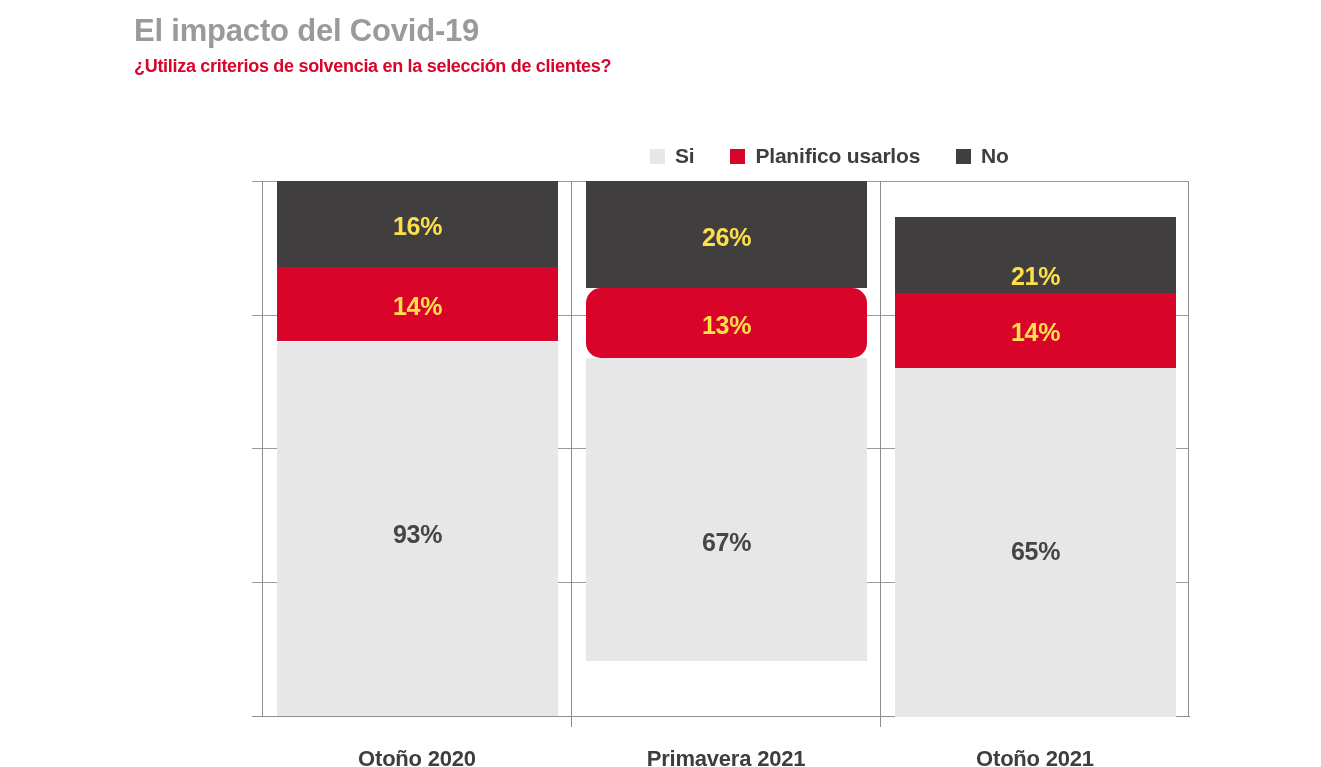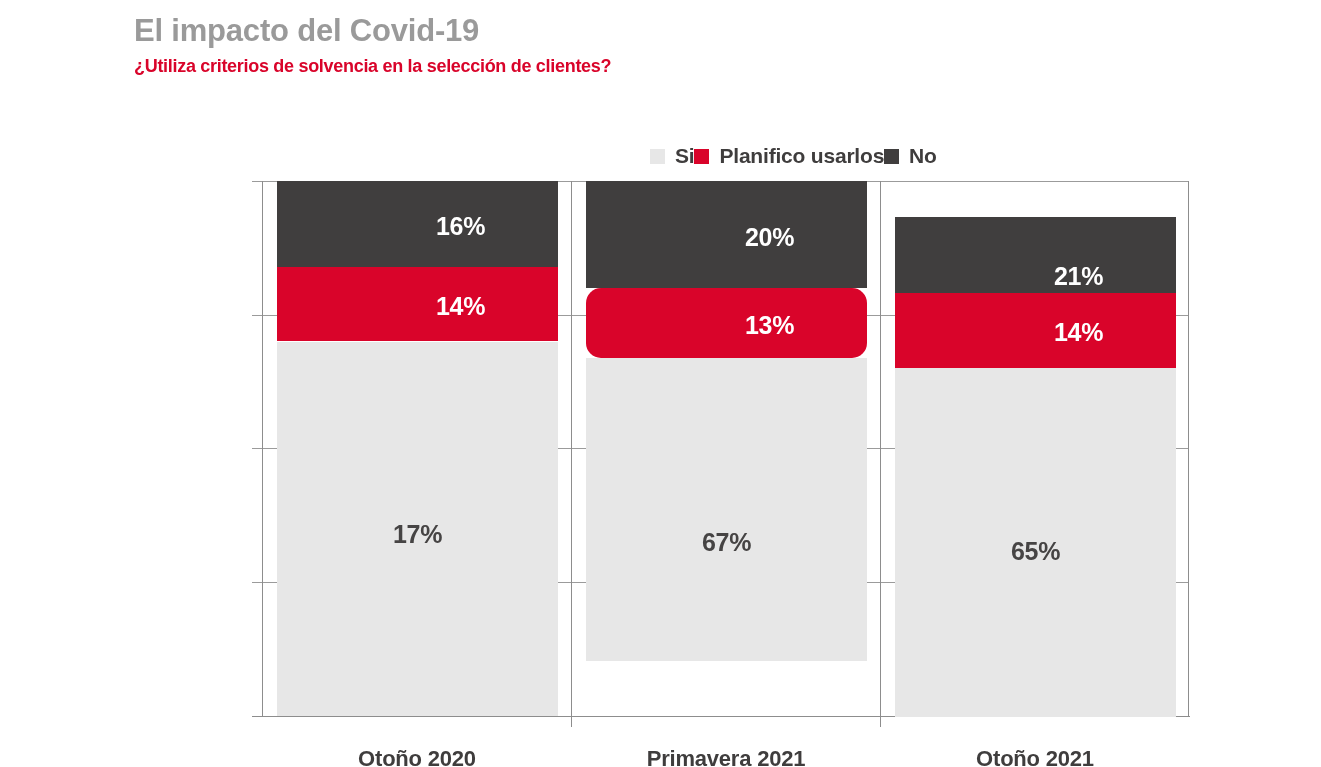--- a/index.html
+++ b/index.html
@@ -40,20 +40,21 @@
     white-space: nowrap;
   }
 
   
   #legend {
     position: absolute;
     left: 650px;
     top: 143px;
     display: flex;
     align-items: center;
+    gap: 36px;
     height: 26px;
   }
   .legend-item {
     display: flex;
     align-items: center;
     gap: 10px;
     height: 26px;
   }
   .legend-swatch {
     width: 15px;
@@ -135,21 +136,21 @@
     width: 100%;
     text-align: center;
     font-size: 25px;
     font-weight: bold;
     letter-spacing: -0.3px;
     line-height: 1;
   }
   .seg-no   { background: #403e3e; }
   .seg-plan { background: #d9042a; }
   .seg-si   { background: #e7e7e7; }
-  .label-light { color: #ffffff; padding-left: 43px; }
+  .label-light { color: #fde047; }
   .label-dark  { color: #464444; }
 
   
   .cat-label {
     position: absolute;
     top: 565px;
     width: 300px;
     text-align: center;
     font-size: 22px;
     font-weight: bold;
@@ -196,27 +197,27 @@
   <div class="cat-divider" style="left:618px;"></div>
 
   <div class="bar" style="left:15px; height:535px;">
     <div class="seg seg-no" style="top:0px; height:85.6px;">
       <span class="seg-label label-light" style="top:33px;">16%</span>
     </div>
     <div class="seg seg-plan" style="top:85.6px; height:74.9px;">
       <span class="seg-label label-light" style="top:27px;">14%</span>
     </div>
     <div class="seg seg-si" style="top:160.5px; height:374.5px;">
-      <span class="seg-label label-dark" style="top:180px;">17%</span>
+      <span class="seg-label label-dark" style="top:180px;">93%</span>
     </div>
   </div>
 
   <div class="bar" style="left:324px; height:535px;">
     <div class="seg seg-no" style="top:0px; height:107px;">
-      <span class="seg-label label-light" style="top:44px;">20%</span>
+      <span class="seg-label label-light" style="top:44px;">26%</span>
     </div>
     <div class="seg seg-plan" style="top:107px; height:69.6px;border-radius:15px;">
       <span class="seg-label label-light" style="top:25px;">13%</span>
     </div>
     <div class="seg seg-si" style="top:176.6px; height:303px;">
       <span class="seg-label label-dark" style="top:172px;">67%</span>
     </div>
   </div>
 
   <div class="bar" style="left:633px; height:535px;">

